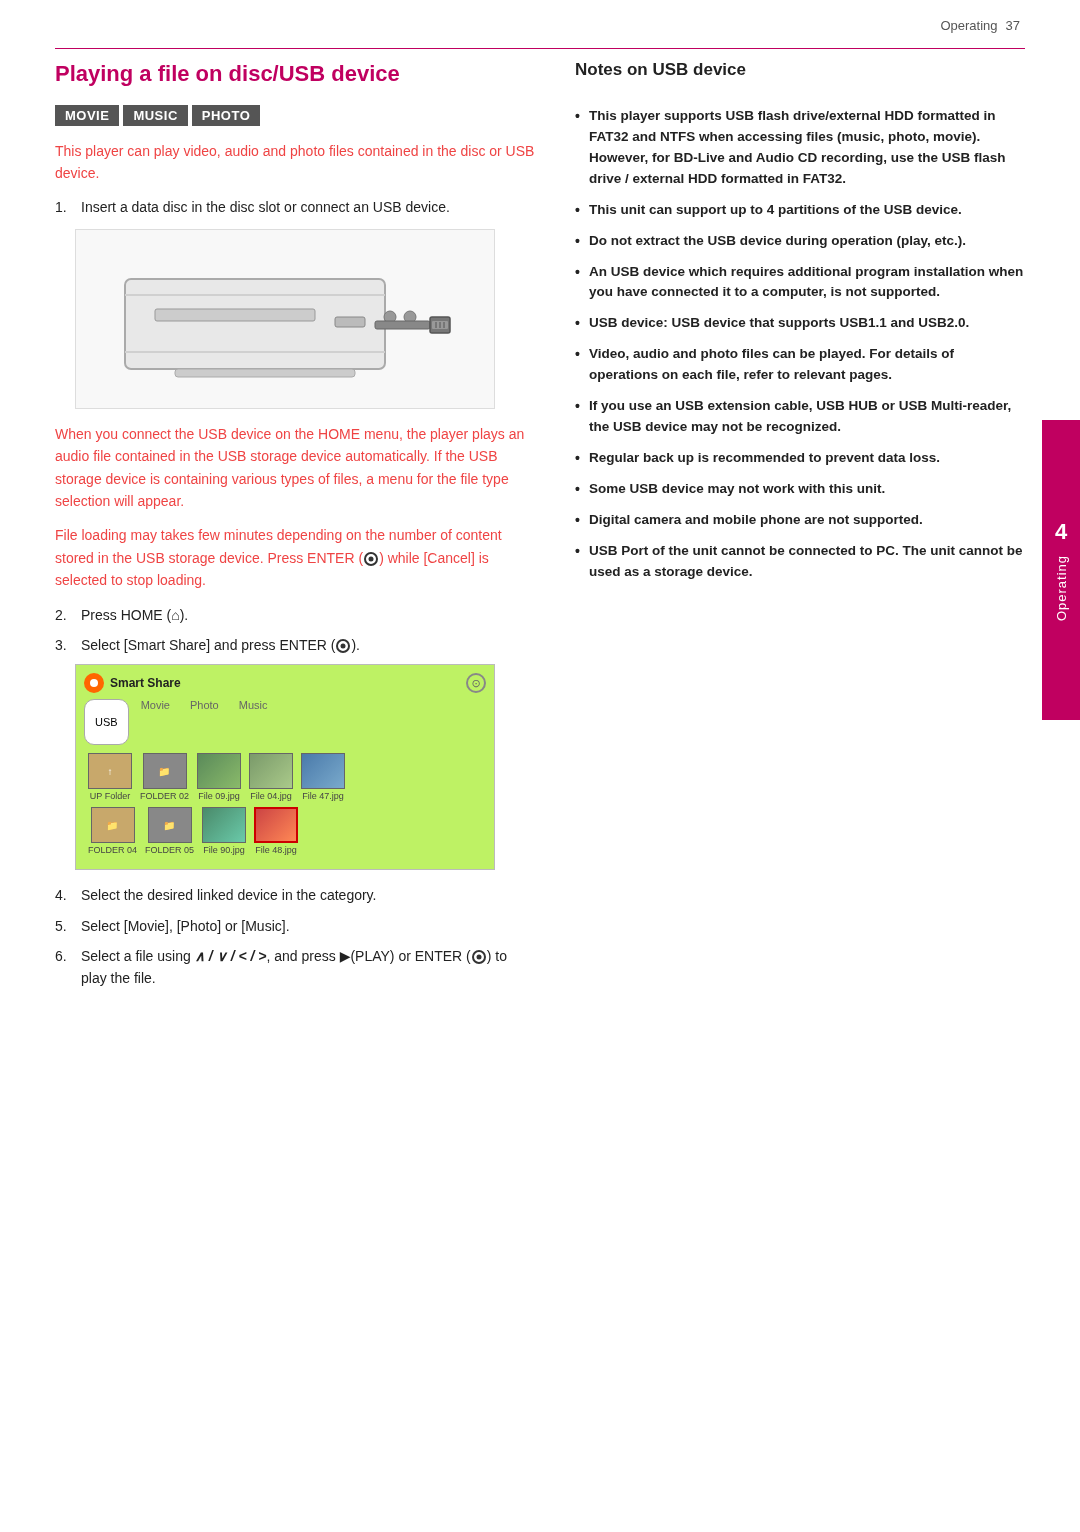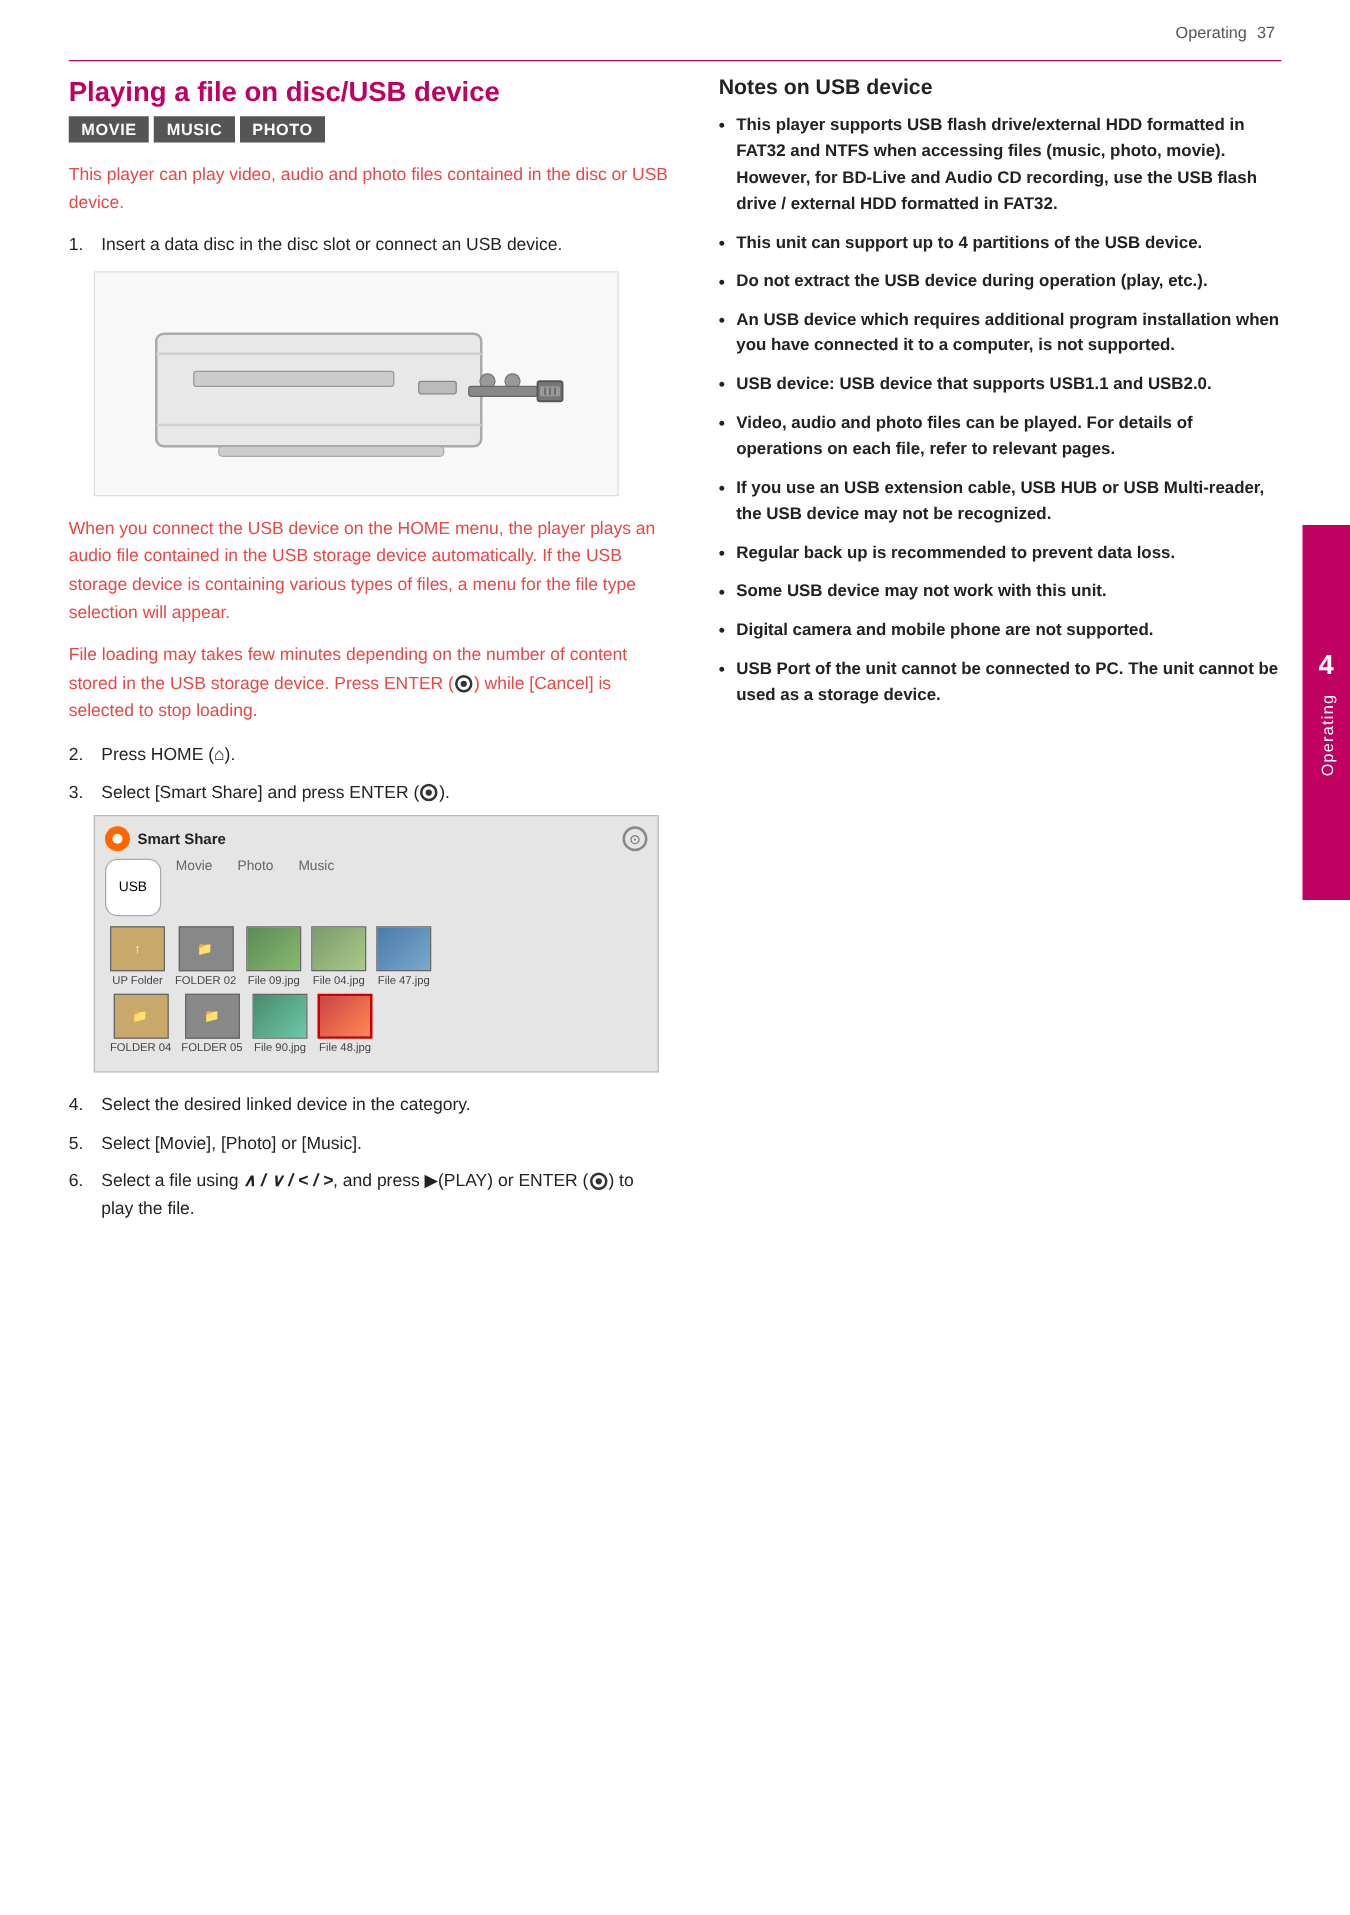--- a/index.html
+++ b/index.html
@@ -78,21 +78,21 @@
       left: 575px;
       width: 450px;
     }
 
     
     .section-title {
       font-size: 22px;
       font-weight: bold;
       color: #c00060;
       line-height: 1.3;
-      margin-bottom: 4px;
+      margin-bottom: 16px;
     }
 
     
     .badge-row {
       display: flex;
       gap: 4px;
       margin-bottom: 14px;
     }
     .badge {
       background: #333;
@@ -139,24 +139,24 @@
       background: #f8f8f8;
       border: 1px solid #ddd;
       display: flex;
       align-items: center;
       justify-content: center;
       position: relative;
     }
 
     
     .smart-share-box {
-      width: 452px;
+      width: 420px;
       margin: 2px 0 14px 20px;
       border: 1px solid #bbb;
-      background: #e5e5e5;
+      background: #bef264;
       padding: 8px;
       font-size: 11px;
     }
     .ss-header {
       display: flex;
       align-items: center;
       justify-content: space-between;
       margin-bottom: 6px;
     }
     .ss-title {
@@ -267,21 +267,21 @@
       top: 50%;
       left: 50%;
       transform: translate(-50%, -50%);
     }
 
     
     .notes-title {
       font-size: 17px;
       font-weight: bold;
       color: #222;
-      margin-bottom: 10px;
+      margin-bottom: 26px;
     }
     .bullet-list {
       list-style: none;
       padding: 0;
       font-weight: bold;
     }
     .bullet-list li {
       font-size: 13.5px;
       line-height: 1.55;
       margin-bottom: 10px;

